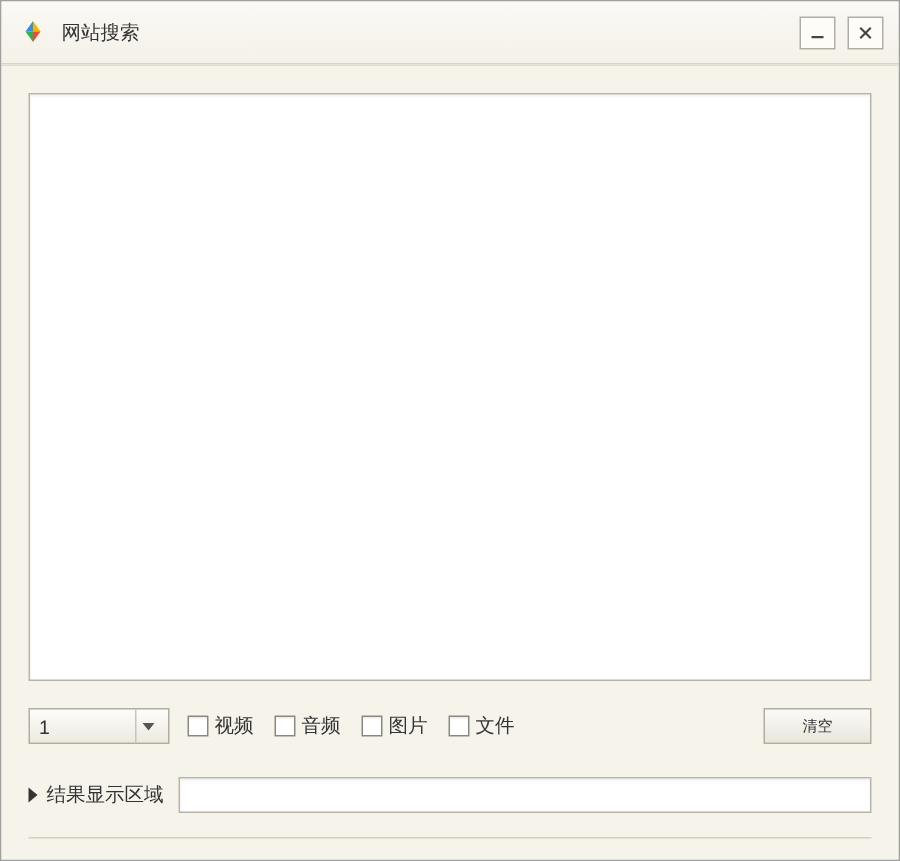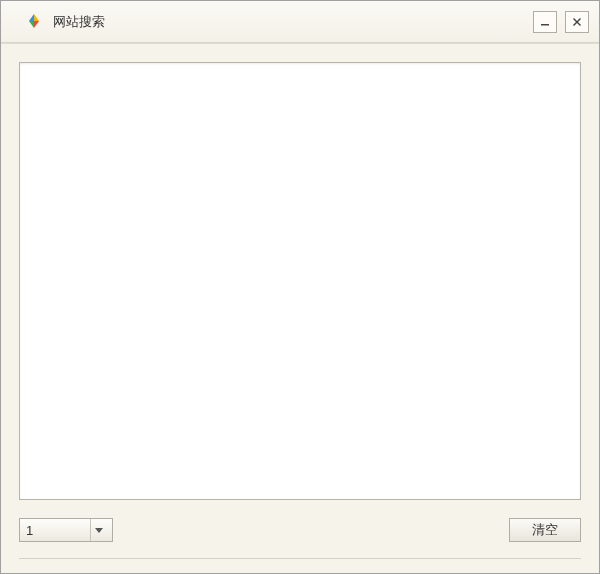--- a/index.html
+++ b/index.html
@@ -20,21 +20,21 @@
       border: 1px solid #a0a0a0;
       background: #f6f3ea;
       display: flex;
       flex-direction: column;
       box-shadow: 0 0 2px rgba(0,0,0,0.12);
     }
     .titlebar {
       height: 42px;
       display: flex;
       align-items: center;
-      padding: 0 10px 0 24px;
+      padding: 0 10px 0 12px;
       background: linear-gradient(#faf9f4, #f4f1e8);
       border-bottom: 1px solid #d8d4c8;
     }
     .app-icon {
       width: 18px;
       height: 18px;
       margin-right: 10px;
     }
     .title-text {
       flex: 1;
@@ -126,21 +126,21 @@
       box-shadow: inset 0 1px 1px rgba(0,0,0,0.08);
     }
     .chk-label { font-size: 13px; }
     .btns { display: flex; gap: 26px; margin-left: auto; }
     .action-btn {
       width: 72px;
       height: 24px;
       border: 1px solid #b0ada2;
       background: linear-gradient(#fbfaf6, #e8e6dc);
       color: #333;
-      font-size: 13px;
+      font-size: 10px;
       display: flex;
       align-items: center;
       justify-content: center;
       cursor: pointer;
     }
     .result-row {
       display: flex;
       align-items: center;
       margin-top: 22px;
       gap: 10px;
@@ -220,25 +220,52 @@
 
       <div class="num-select">
         <span class="sel-val">1</span>
         <span class="chev">
           <svg viewBox="0 0 8 8" width="8" height="8">
             <path d="M0 2 L8 2 L4 7 Z" fill="#555"></path>
           </svg>
         </span>
       </div>
 
+      <div class="checks">
+        <label class="chk">
+          <span class="chk-box"></span>
+          <span class="chk-label">视频</span>
+        </label>
+        <label class="chk">
+          <span class="chk-box"></span>
+          <span class="chk-label">音频</span>
+        </label>
+        <label class="chk">
+          <span class="chk-box"></span>
+          <span class="chk-label">图片</span>
+        </label>
+        <label class="chk">
+          <span class="chk-box"></span>
+          <span class="chk-label">文件</span>
+        </label>
+      </div>
 
       <div class="btns">
         <div class="action-btn">清空</div>
       </div>
 
     </div>
 
+    <div class="result-row">
+      <span class="result-label">
+        <span class="tri-icon"></span>
+        <span>结果显示区域</span>
+      </span>
+      <div class="result-field">
+        <input type="text" readonly="" value="" style="">
+      </div>
+    </div>
 
     <div class="bottom-rule"></div>
 
   </div>
 
 </div>
 
 </body></html>

